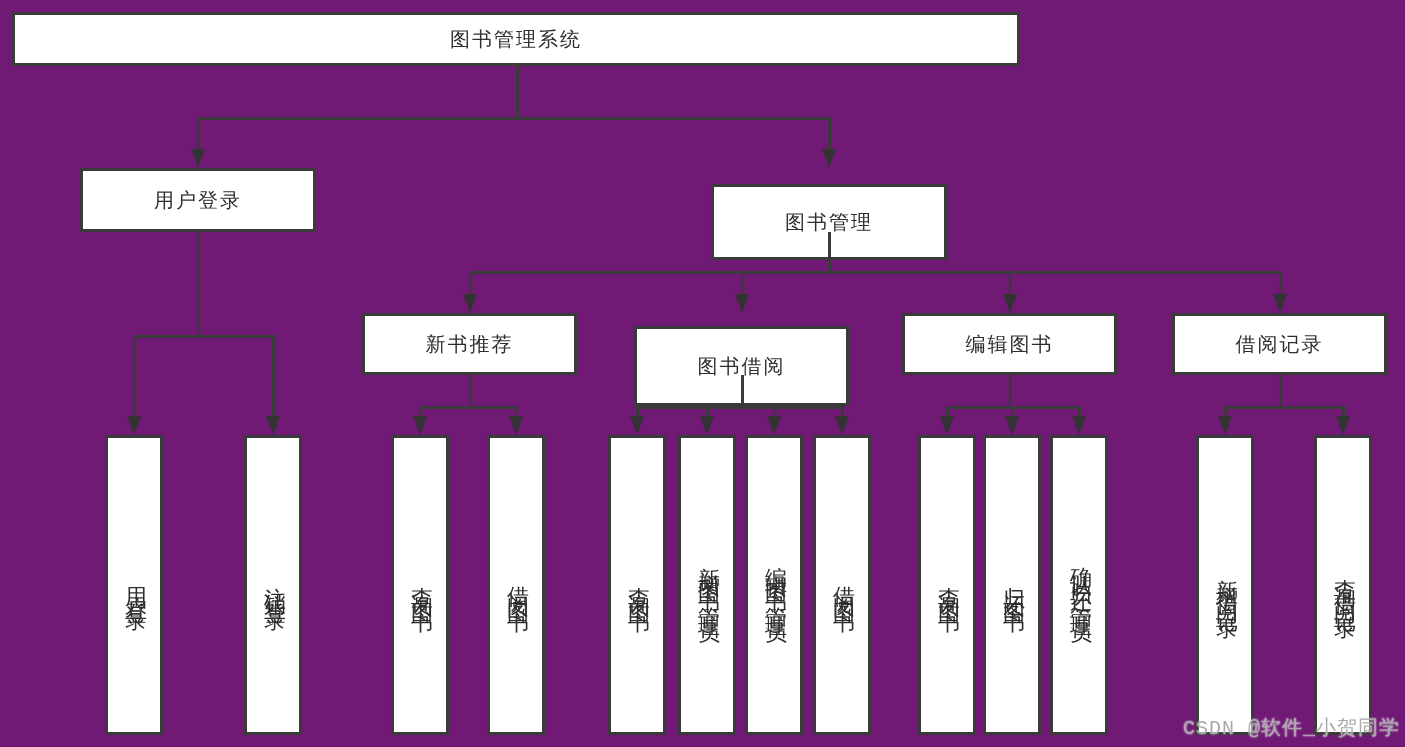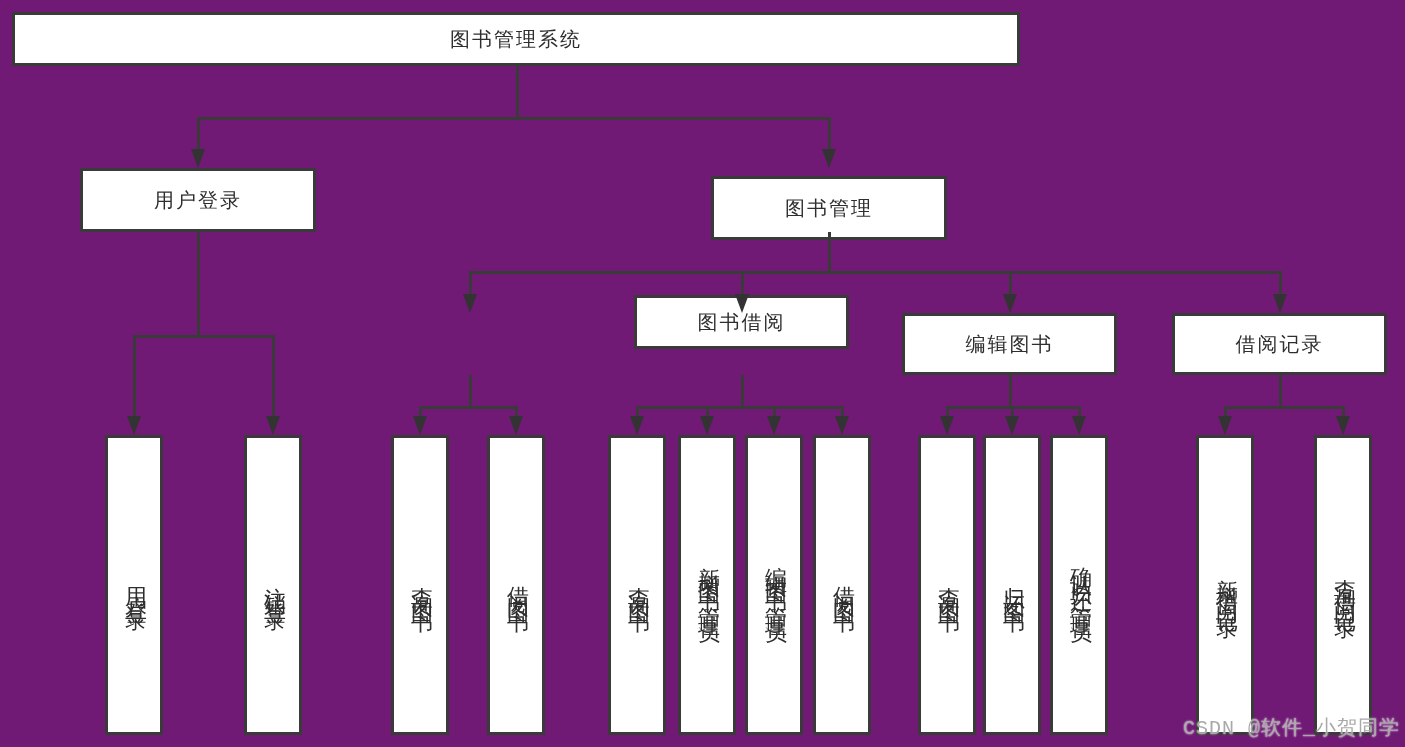--- a/index.html
+++ b/index.html
@@ -36,25 +36,28 @@
 
 <div class="canvas">
 
   <div class="box" style="left:12px;top:12px;width:1008px;height:54px">
     <span class="lbl">图书管理系统</span>
   </div>
 
   <div class="box" style="left:80px;top:168px;width:236px;height:64px">
     <span class="lbl">用户登录</span>
   </div>
-  <div class="box" style="left:711px;top:176px;width:236px;height:64px">
+  <div class="box" style="left:711px;top:184px;width:236px;height:76px">
     <span class="lbl">图书管理</span>
   </div>
 
-  <div class="box" style="left:634px;top:295px;width:215px;height:54px">
+  <div class="box" style="left:362px;top:313px;width:215px;height:62px">
+    <span class="lbl">新书推荐</span>
+  </div>
+  <div class="box" style="left:634px;top:326px;width:215px;height:80px">
     <span class="lbl">图书借阅</span>
   </div>
   <div class="box" style="left:902px;top:313px;width:215px;height:62px">
     <span class="lbl">编辑图书</span>
   </div>
   <div class="box" style="left:1172px;top:313px;width:215px;height:62px">
     <span class="lbl">借阅记录</span>
   </div>
 
   <div class="box leaf" style="left:105px;top:435px;width:58px;height:300px">

